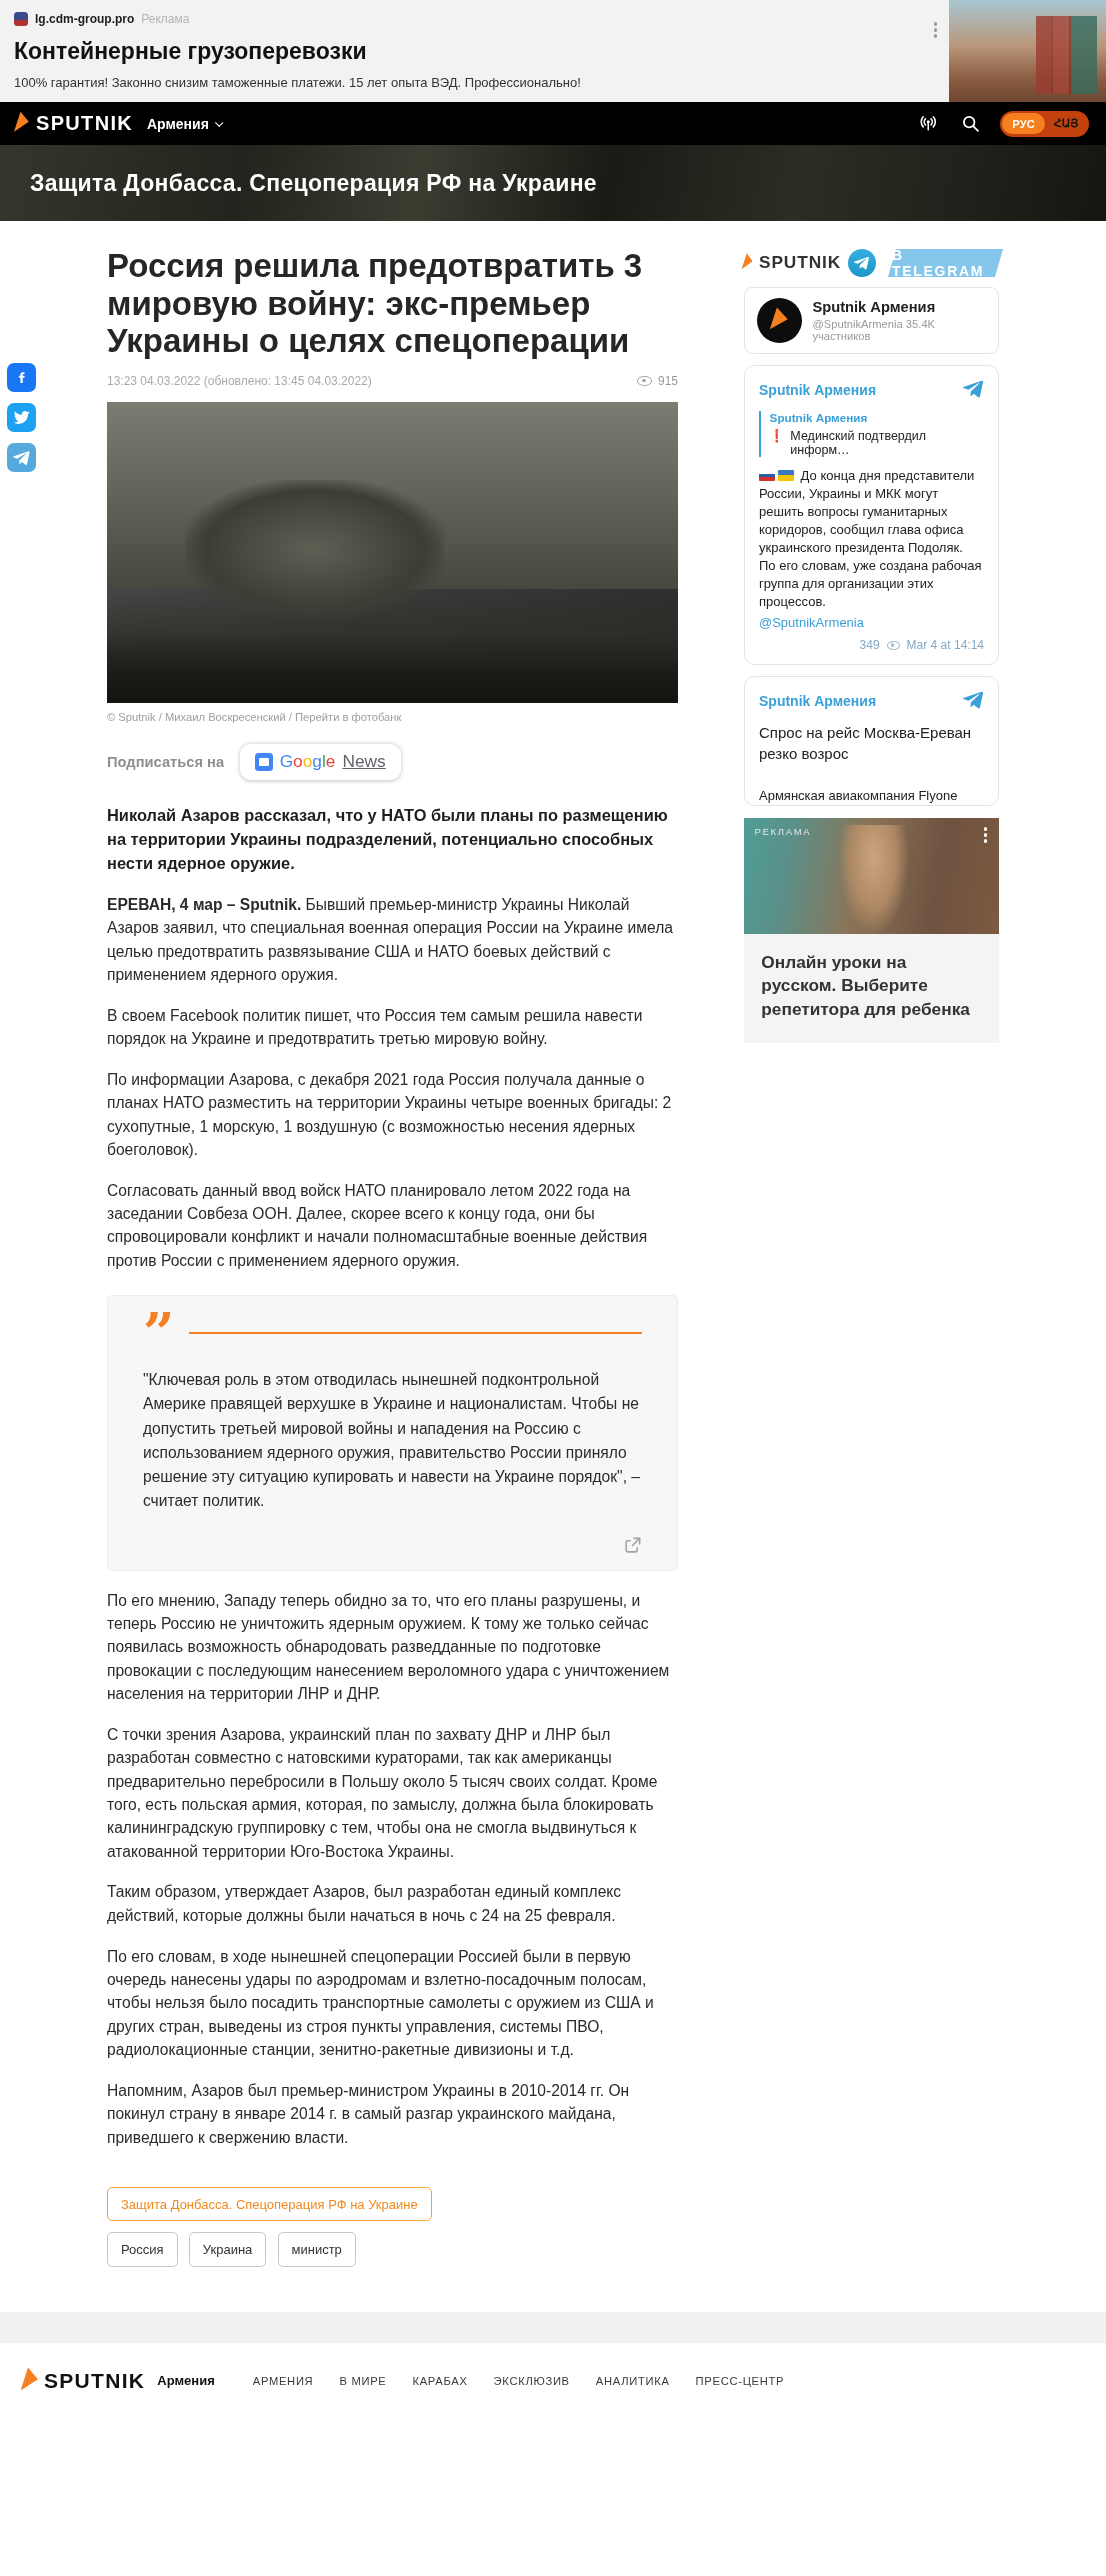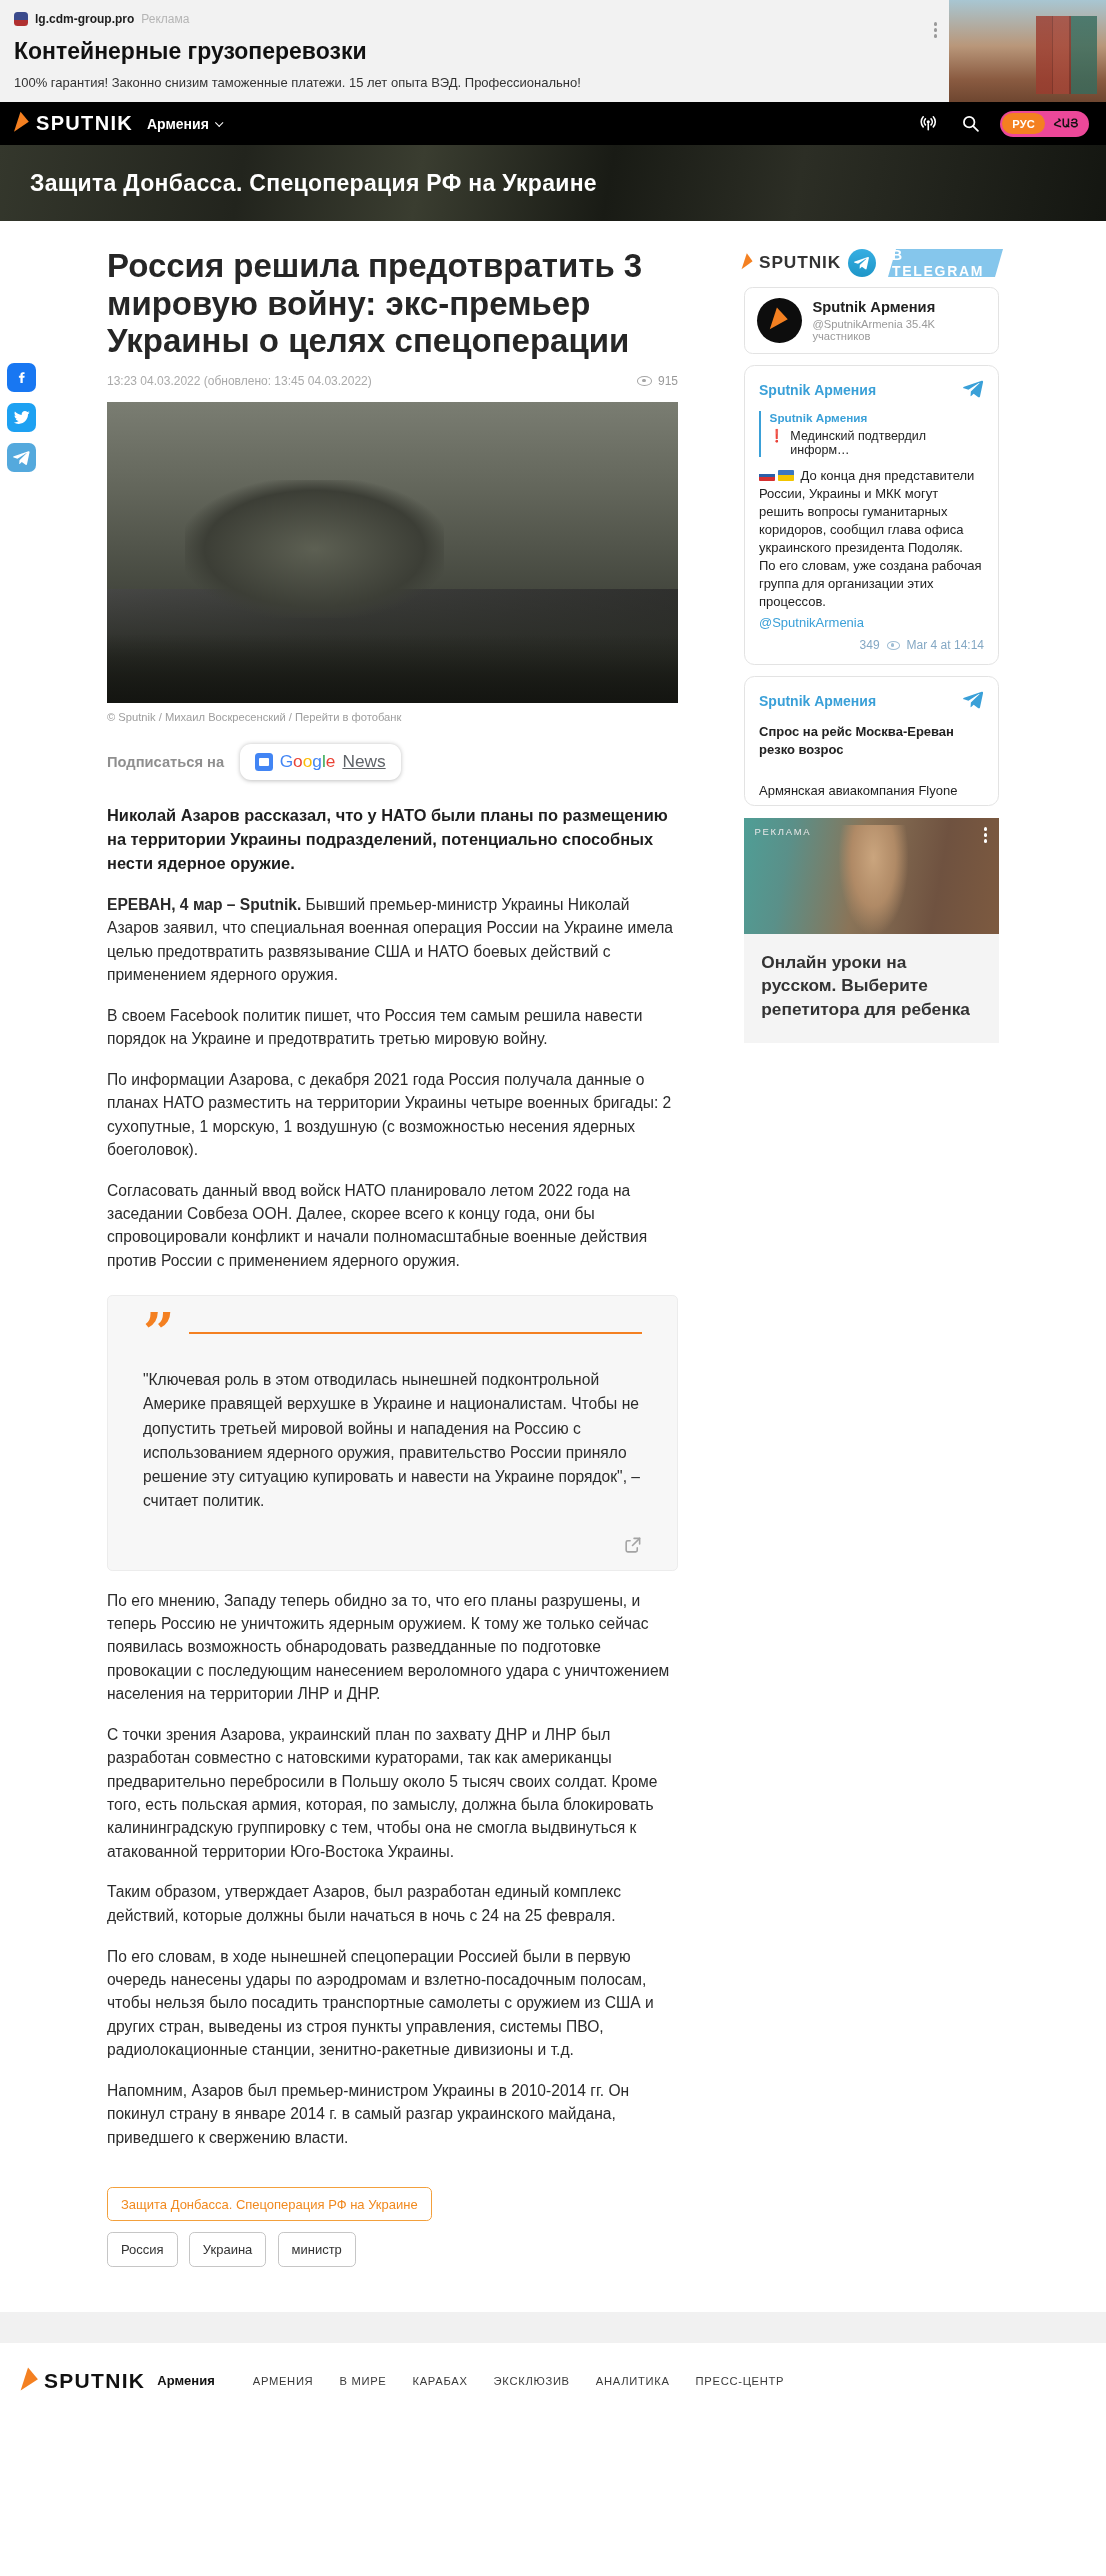--- a/index.html
+++ b/index.html
@@ -24,21 +24,21 @@
 
   
   .site-header { height:43px; background:#000; display:flex; align-items:center; padding:0 17.3px; }
   .logo { display:flex; align-items:center; gap:7.8px; }
   .logo-flame { width:0; height:0; border-left:11.2px solid #f48021; border-top:7.8px solid transparent; border-bottom:14.7px solid transparent; transform:rotate(18deg); }
   .logo-word { color:#fff; font-size:20px; font-weight:bold; letter-spacing:1.3px; }
   .region { color:#fff; font-size:14px; font-weight:bold; margin-left:14px; display:flex; align-items:center; gap:6px; }
   .chev-down { width:6px; height:6px; border-right:1.7px solid #fff; border-bottom:1.7px solid #fff; transform:rotate(45deg) translateY(-1.7px); }
   .hdr-right { margin-left:auto; display:flex; align-items:center; gap:19px; }
   .hdr-icon { width:22.5px; height:22.5px; display:flex; align-items:center; justify-content:center; }
-  .lang-pill { background:#ec4899; border-radius:14px; display:flex; align-items:center; padding:1.7px; height:26px; }
+  .lang-pill { background:#c2410c; border-radius:14px; display:flex; align-items:center; padding:1.7px; height:26px; }
   .lang-active { background:#f48021; color:#fff; font-weight:bold; font-size:11.2px; border-radius:12px; padding:4.3px 10.4px; }
   .lang-alt { color:#111; font-weight:bold; font-size:11.2px; padding:4.3px 8.6px; }
 
   
   .topic-banner { height:76px; display:flex; align-items:center; padding-left:30px;
     background:linear-gradient(100deg,#34372c 0%,#22241d 22%,#3a3d30 38%,#191b15 55%,#2c2e25 72%,#141611 100%); }
   .topic-banner h2 { color:#fff; font-size:23px; font-weight:bold; letter-spacing:0.3px; }
 
   
   .container { width:892px; margin:0 auto; display:flex; gap:66px; padding-top:26px; }
@@ -105,21 +105,21 @@
   .tg-body p { margin-top:10.4px; font-size:13px; line-height:1.38; color:#222; }
   .tg-body .cont { margin-top:0; }
   .flag { display:inline-block; width:16.4px; height:11.2px; margin-right:2.6px; vertical-align:-0.9px; border-radius:0.9px; }
   .flag-ru { background:linear-gradient(180deg,#fff 33%,#2a5fa8 33% 66%,#d53030 66%); }
   .flag-ua { background:linear-gradient(180deg,#3a77c2 50%,#f2c500 50%); }
   .tg-link { color:#3aa0d8; font-size:13px; margin-top:4px; }
   .tg-meta { margin-top:8.6px; display:flex; justify-content:flex-end; align-items:center; gap:7px; color:#84a8c4; font-size:12px; }
   .eye-blue { width:13px; height:8.6px; border:1.3px solid #9fbdd4; border-radius:50%; position:relative; display:inline-block; }
   .eye-blue::after { content:""; position:absolute; width:3.5px; height:3.5px; background:#9fbdd4; border-radius:50%; left:3.3px; top:1.4px; }
   .tg-msg.clipped { height:130px; overflow:hidden; }
-  .tg-msg2-title { margin-top:10.4px; font-size:13px; line-height:1.38; color:#222;font-weight:bold; }
+  .tg-msg2-title { margin-top:10.4px; font-size:15px; line-height:1.38; color:#222; }
   .tg-msg2-more { margin-top:24px; font-size:13px; color:#222; }
 
   
   .sb-ad { margin-top:12px; }
   .sb-ad-img { height:116px; position:relative;
     background:linear-gradient(100deg,#4f9e96 0%,#5a9089 18%,#8a7458 45%,#6f5240 75%,#7d5a40 100%); }
   .sb-ad-img::after { content:""; position:absolute; left:95px; top:7px; width:69px; height:109px; background:radial-gradient(ellipse at 50% 30%,#caa57e 0%,#b08a66 45%,transparent 72%); }
   .sb-ad-label { position:absolute; left:10.4px; top:8.6px; color:#e8e8e8; font-size:9.5px; letter-spacing:1.7px; z-index:2; }
   .sb-ad-dots { position:absolute; right:12px; top:15.6px; z-index:2; }
   .sb-ad-dots .dot3, .sb-ad-dots .dot3::before, .sb-ad-dots .dot3::after { background:#fff; }

